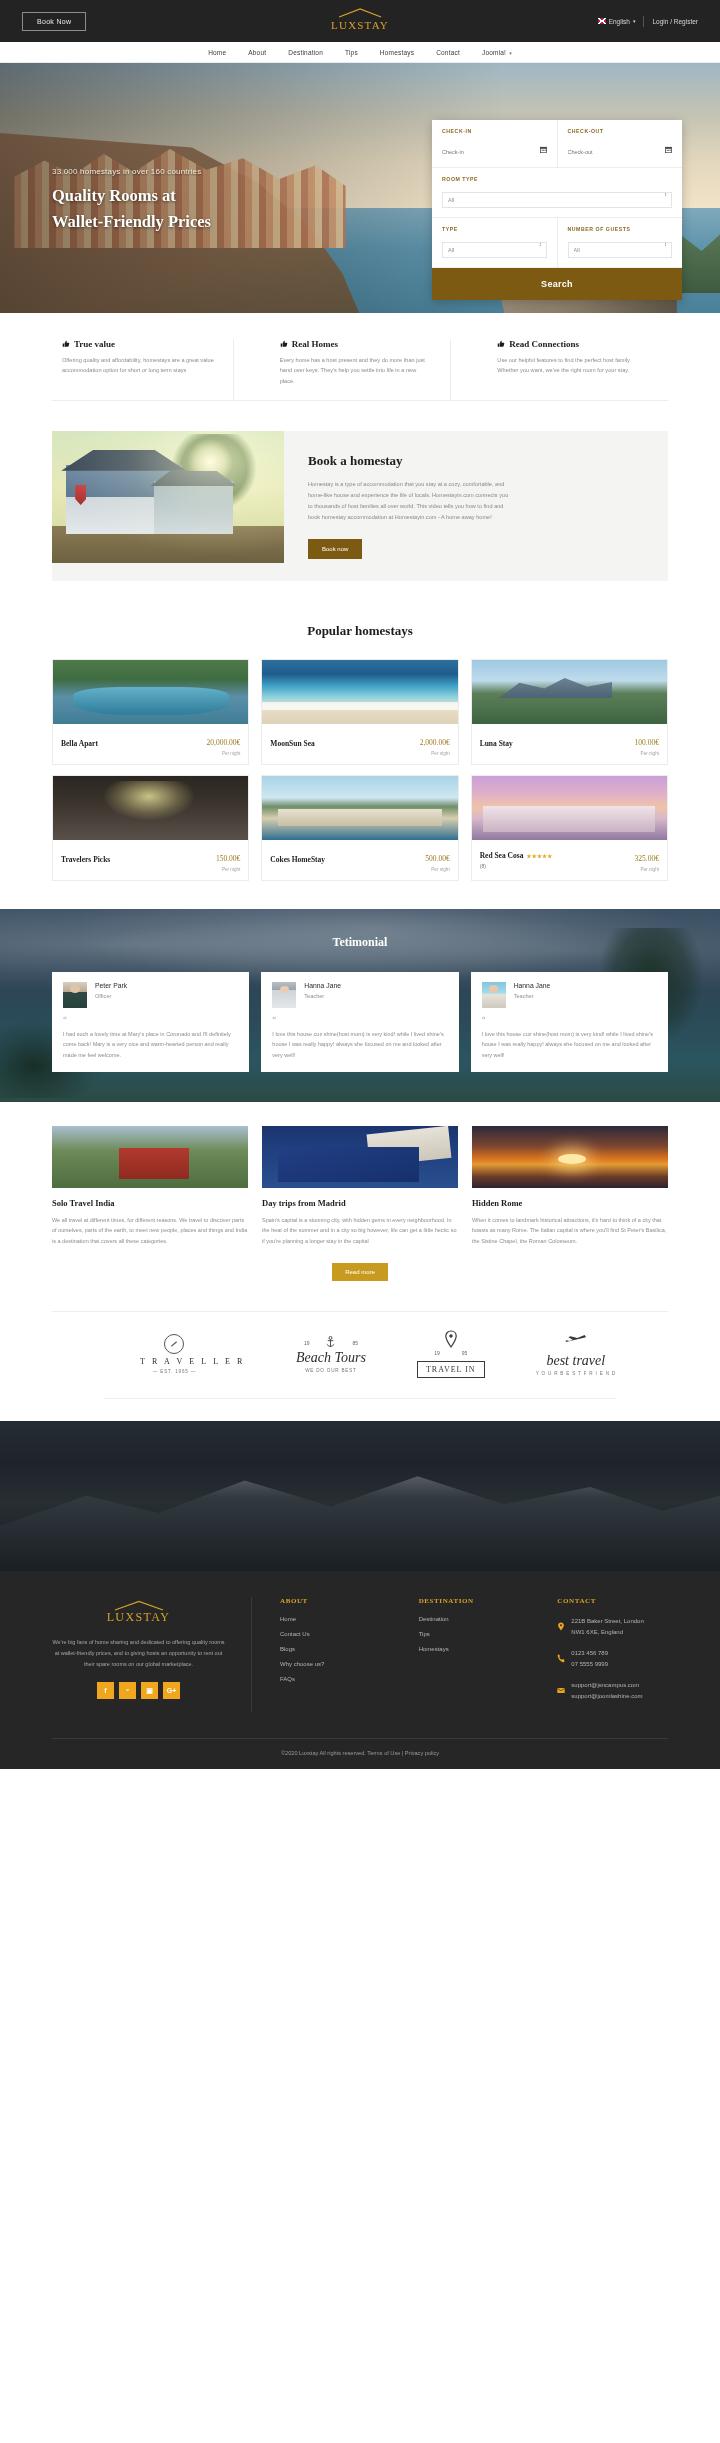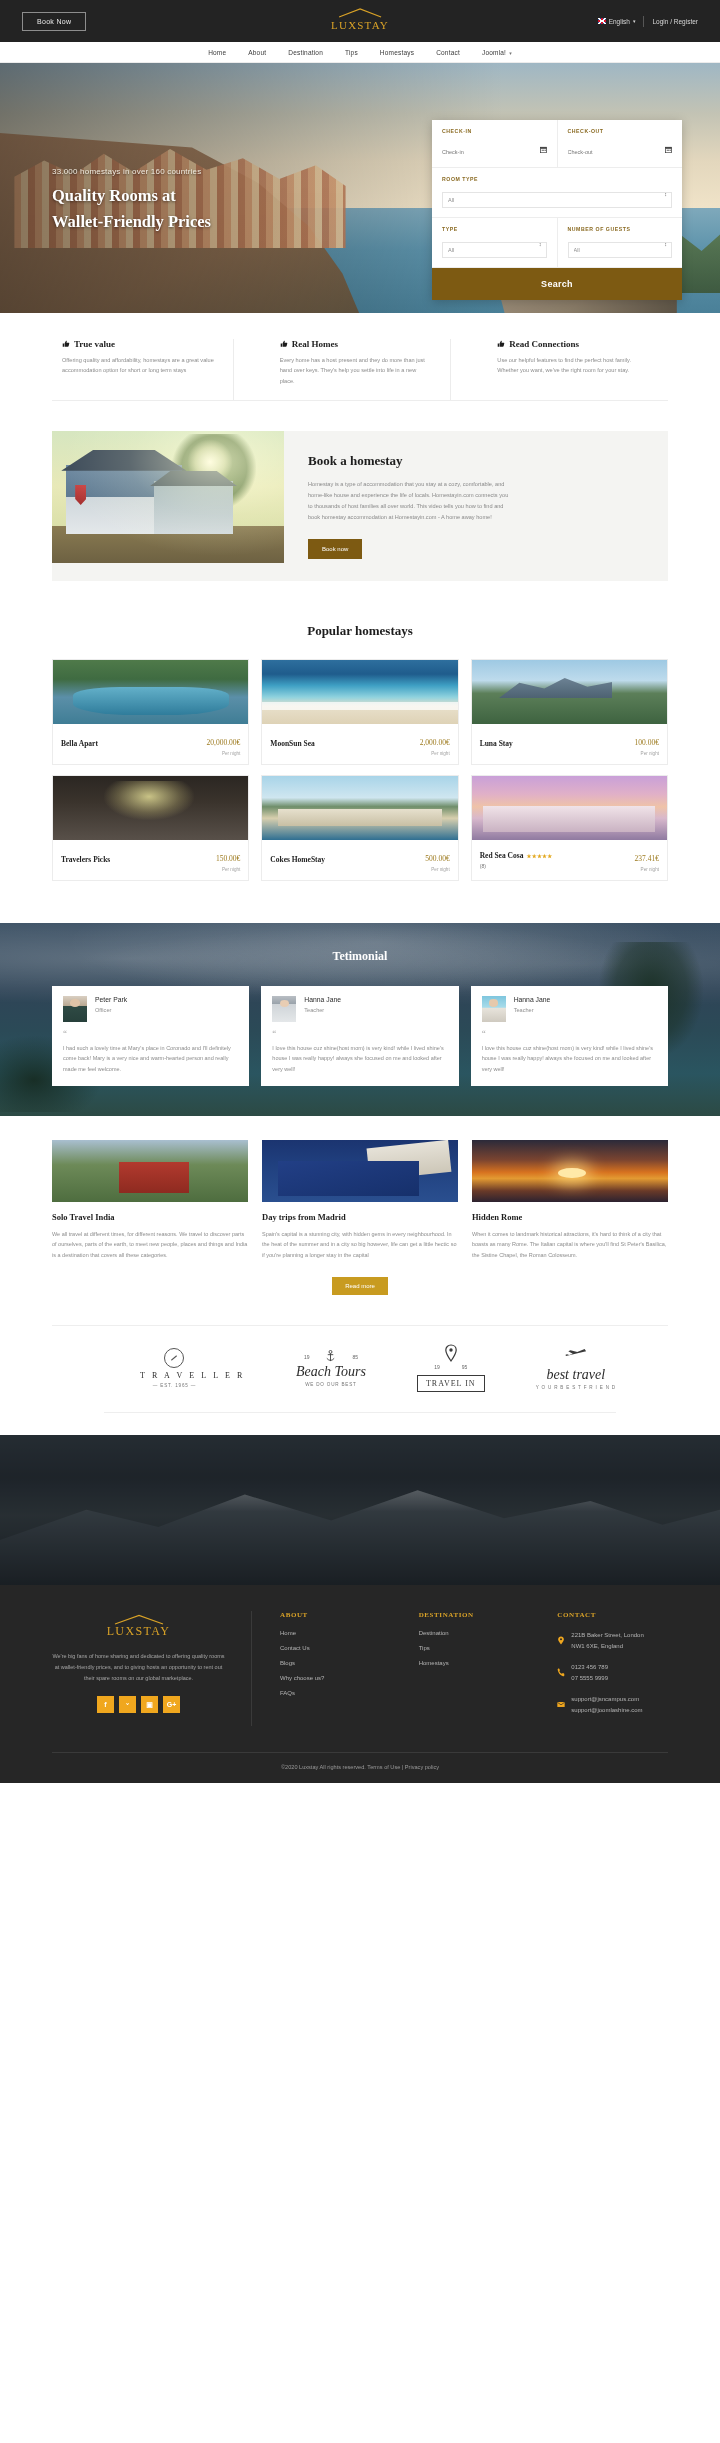--- a/index.html
+++ b/index.html
@@ -584,30 +584,30 @@
             <div class="sc sc-f"></div>
           </div>
         <div class="card-body">
           <div>
             <div class="card-name">
               <span>Red Sea Cosa</span><span class="stars">★★★★★</span>
             </div>
             <span class="card-count">(8)</span>
           </div>
           <div class="card-price">
-            <span class="price-val">237.41€</span>
+            <span class="price-val">325.00€</span>
             <span class="price-unit">Per night</span>
           </div>
         </div>
       </div>
 
     </div>
   </div>
 
-  <div class="testi" style="margin-top:42px;">
+  <div class="testi" style="margin-top:28px;">
     <div class="testi-bg">
       <div class="testi-clouds"></div>
         <div class="palm"></div>
         <div class="palm2"></div>
     </div>
     <div class="testi-title">Tetimonial</div>
     <div class="testi-cards">
 
       <div class="tc">
         <div class="tc-head">

